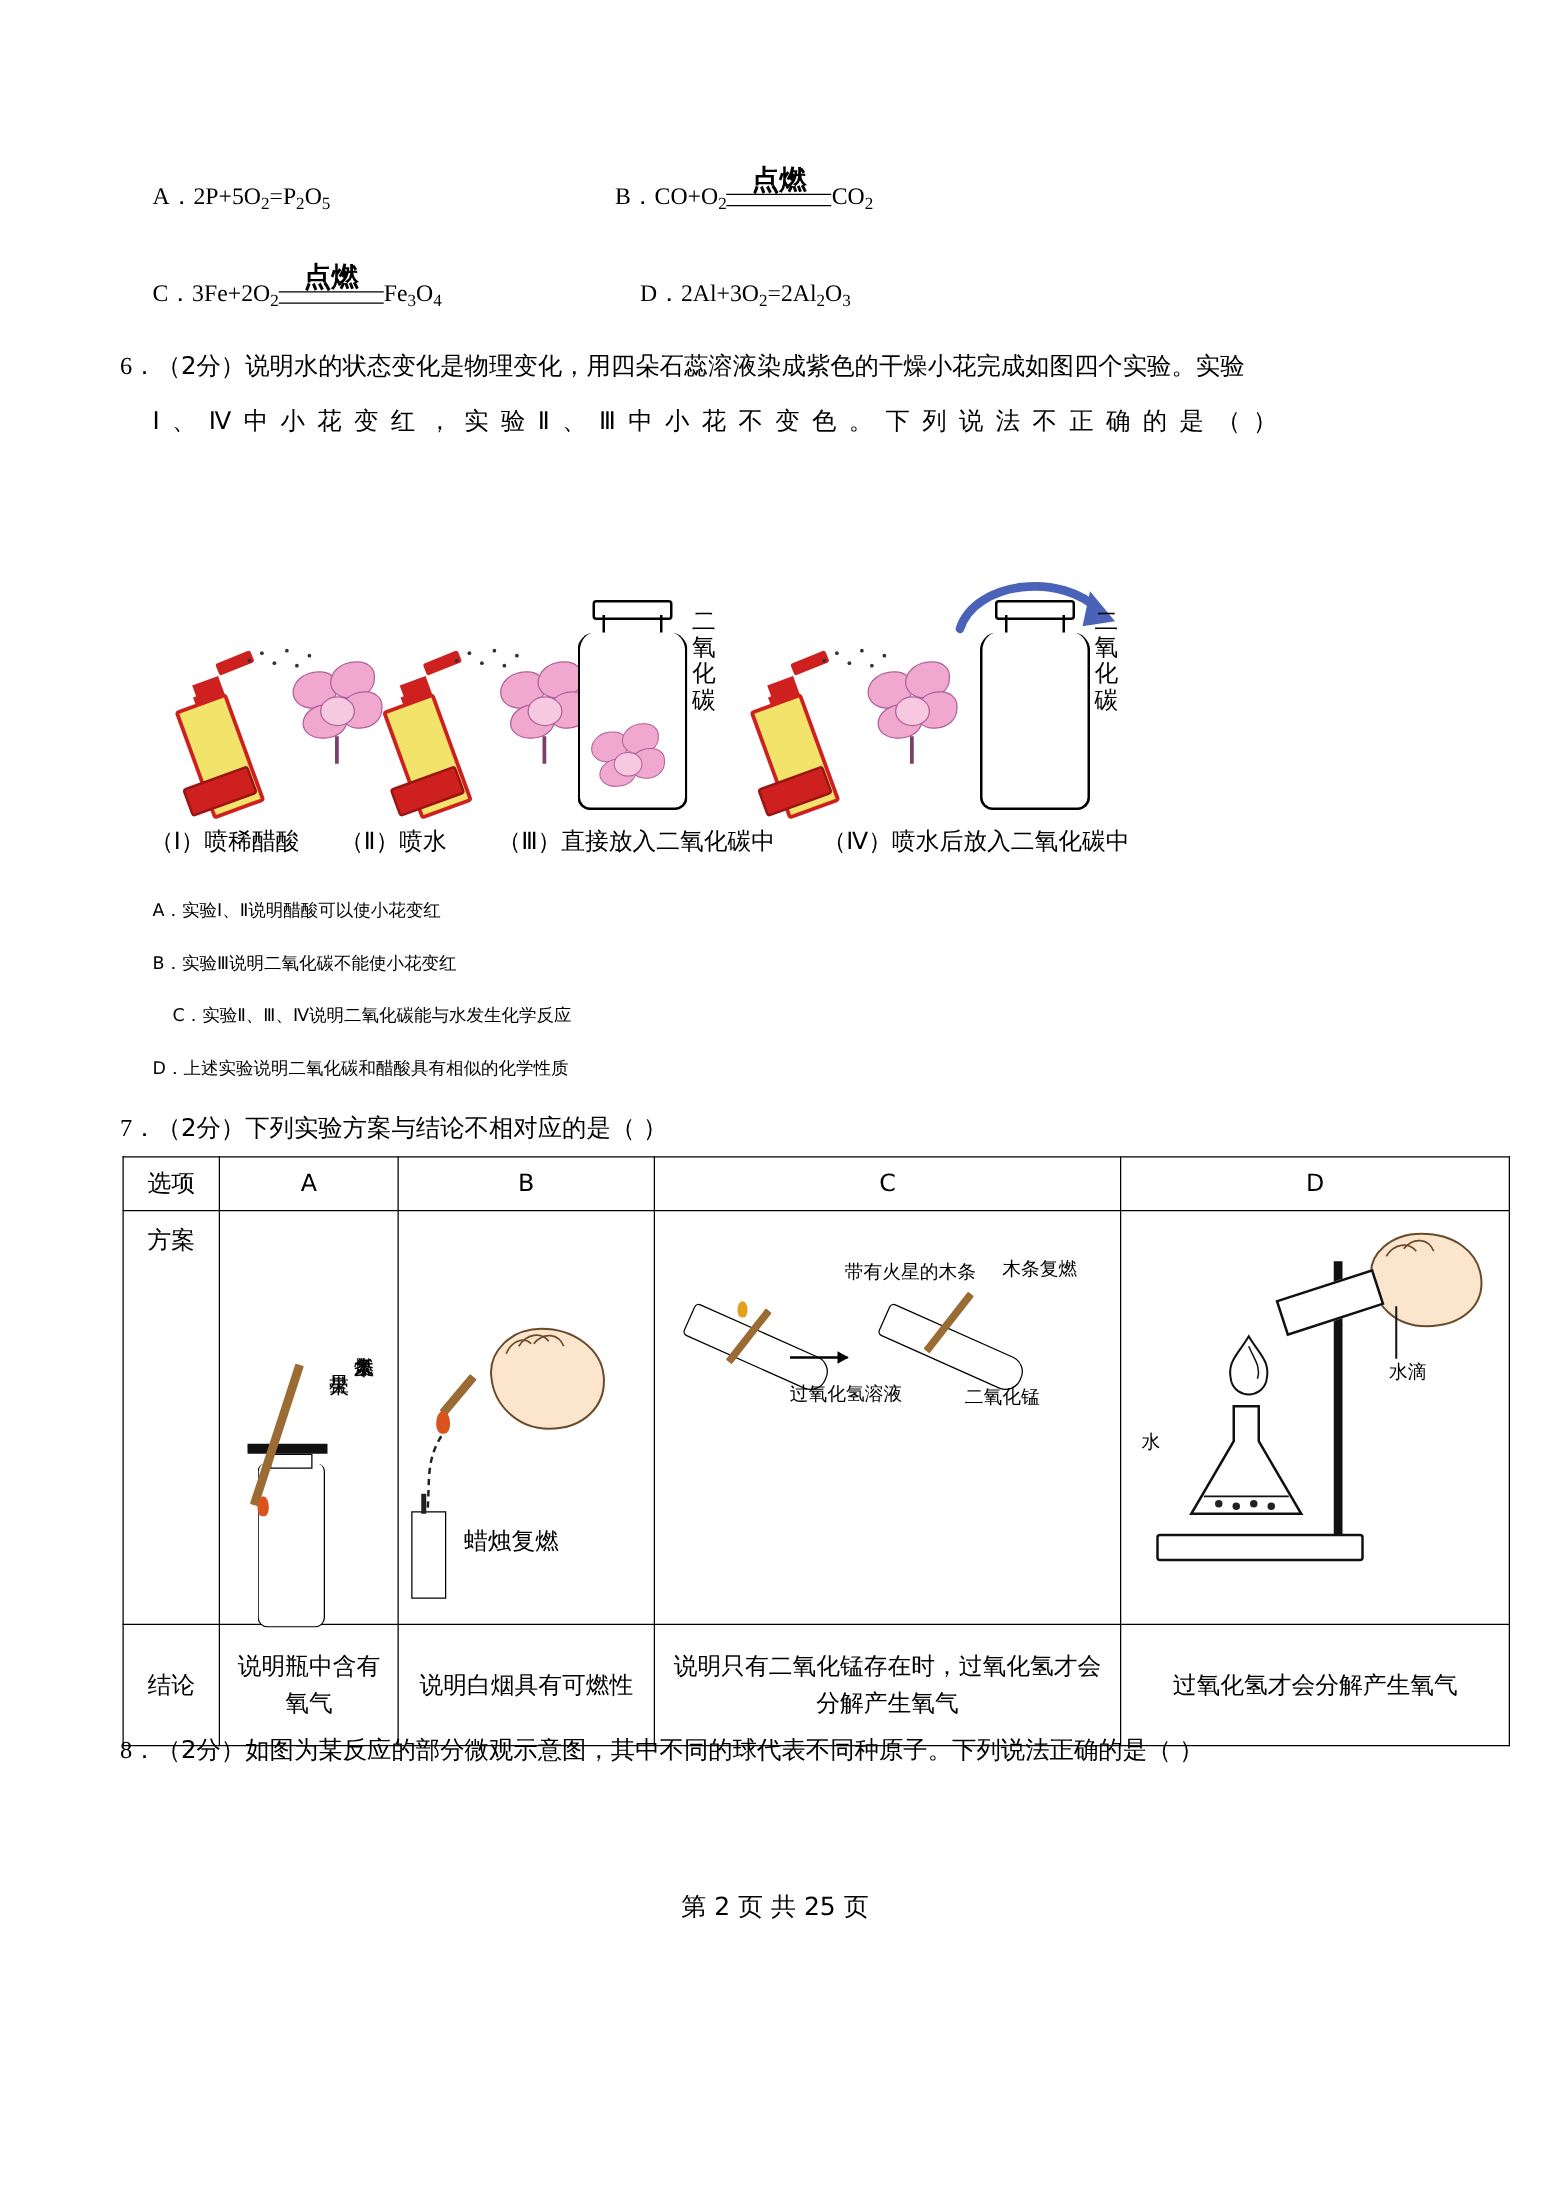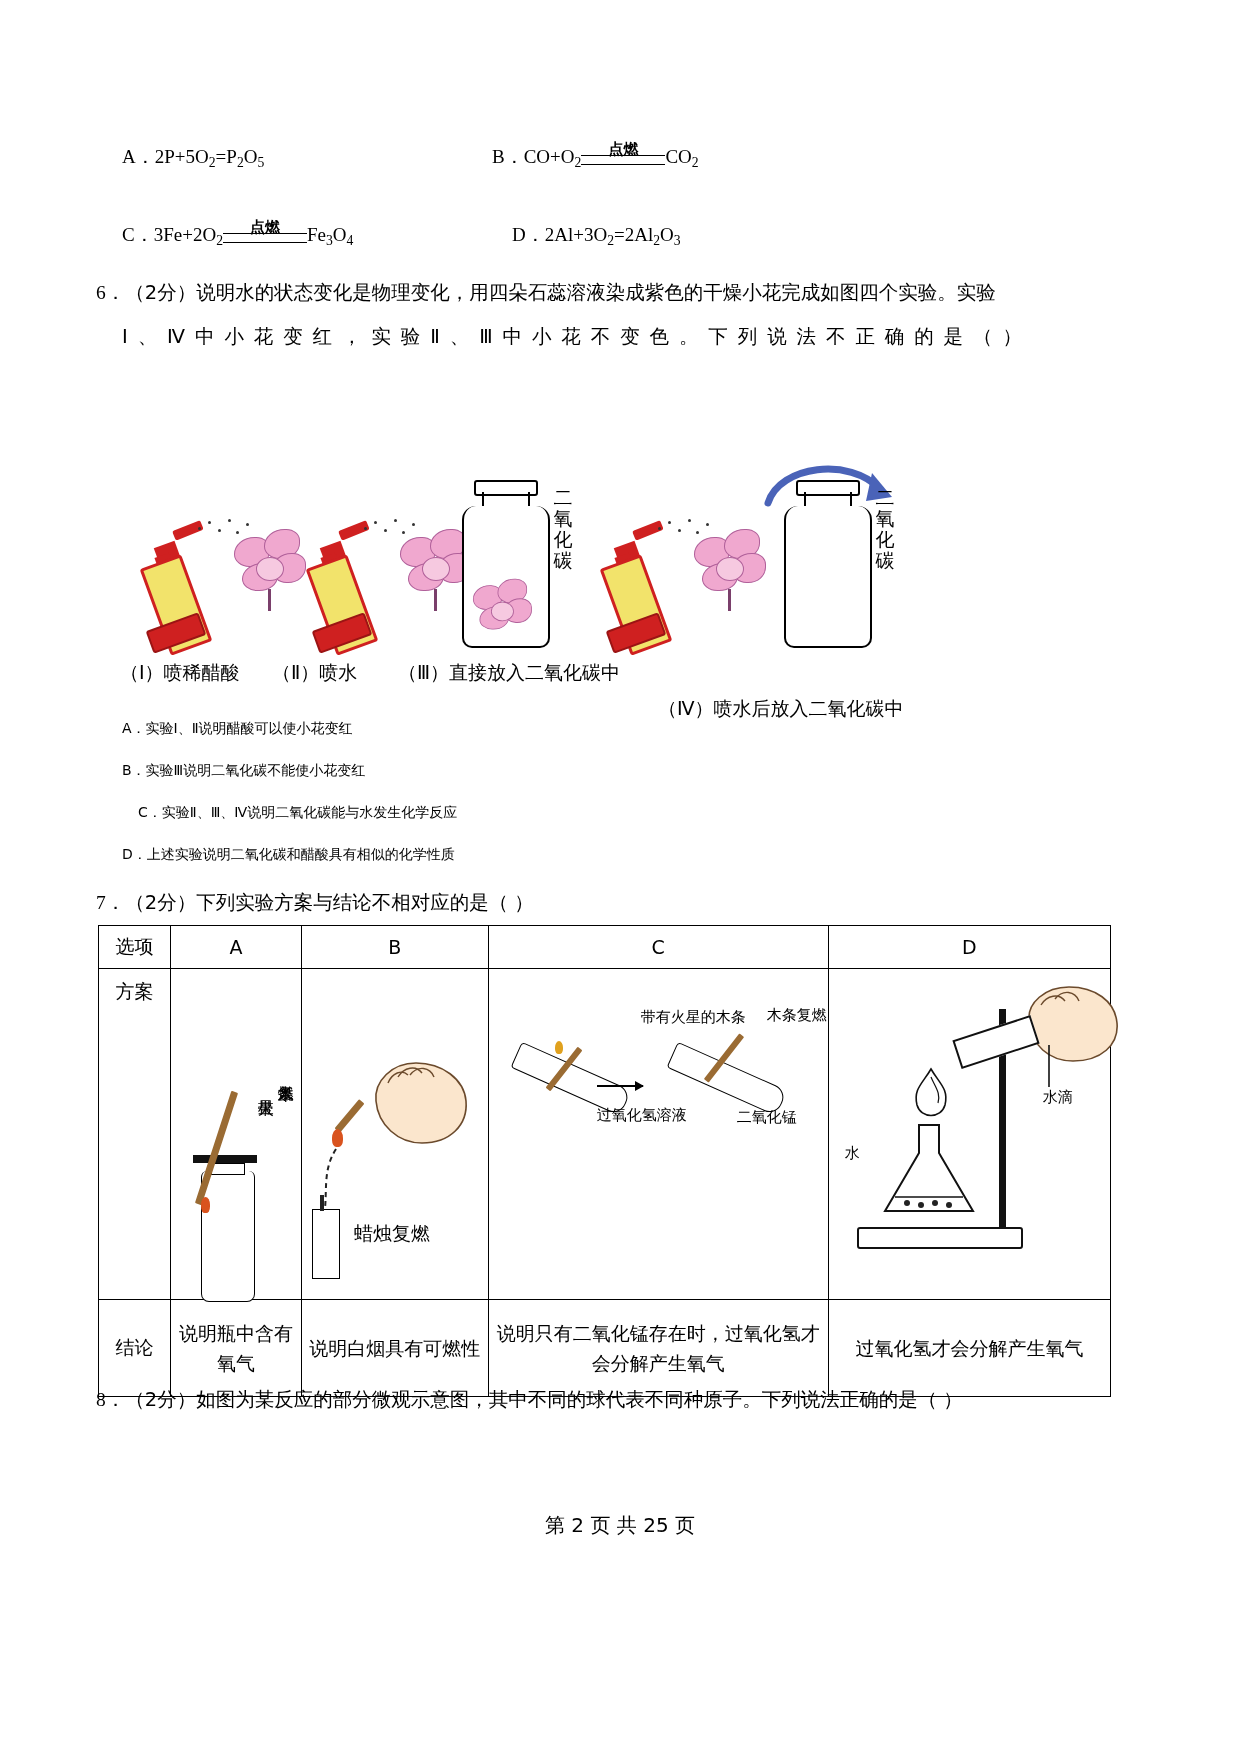--- a/index.html
+++ b/index.html
@@ -19,21 +19,21 @@
   
   .opt-row{position:absolute;left:0;width:1240px;}
   .opt{position:absolute;font-size:19px;white-space:nowrap;}
   .opt .lbl{font-family:"Liberation Serif",serif;}
   sub{font-size:0.72em;vertical-align:-0.28em;}
 
   
   .rx{display:inline-block;position:relative;vertical-align:middle;}
   .rx .cond{
     position:absolute;left:50%;transform:translateX(-50%);
-    bottom:6px;font-size:15px;white-space:nowrap;
+    bottom:6px;font-size:22px;white-space:nowrap;
     font-family:"DejaVu Sans",sans-serif;font-weight:700;
   }
   .rx .bar{
     display:block;width:84px;height:8px;margin-top:2px;
     border-top:1.6px solid #000;border-bottom:1.6px solid #000;
   }
 
   
   .q{position:absolute;font-size:19.5px;line-height:30px;}
   .qnum{font-family:"Liberation Serif",serif;}
@@ -109,21 +109,21 @@
 
   .fig-caption{
     position:absolute;left:120px;top:660px;width:1000px;
     font-size:19px;font-family:"DejaVu Sans",sans-serif;white-space:nowrap;
   }
   .fig-caption span{position:absolute;}
 
   
   table.exp{
     position:absolute;left:98px;top:925px;border-collapse:collapse;
-    width:1013px;
+    width:1110px;
   }
   table.exp td{
     border:1.6px solid #000;text-align:center;vertical-align:middle;
     font-size:19px;font-family:"DejaVu Sans",sans-serif;padding:4px 6px;
   }
   table.exp td.hd{height:34px;}
   table.exp td.scheme{height:330px;position:relative;padding:0;}
   table.exp td.concl{height:88px;line-height:30px;}
 
   
@@ -309,21 +309,21 @@
       <div class="neck2"></div>
       <div class="body2"></div>
     </div>
     <div class="jar-label" style="left:754px;top:42px;">二氧化碳</div>
   </div>
 
   <div class="fig-caption">
     <span style="left:0px;">（Ⅰ）喷稀醋酸</span>
     <span style="left:152px;">（Ⅱ）喷水</span>
     <span style="left:278px;">（Ⅲ）直接放入二氧化碳中</span>
-    <span style="left:538px;margin-top:36px;">（Ⅳ）喷水后放入二氧化碳中</span>
+    <span style="left:538px;">（Ⅳ）喷水后放入二氧化碳中</span>
   </div>
 
   <div class="choice cn" style="left:122px;top:720px;">A．实验Ⅰ、Ⅱ说明醋酸可以使小花变红</div>
   <div class="choice cn" style="left:122px;top:762px;">B．实验Ⅲ说明二氧化碳不能使小花变红</div>
   <div class="choice cn" style="left:138px;top:804px;">C．实验Ⅱ、Ⅲ、Ⅳ说明二氧化碳能与水发生化学反应</div>
   <div class="choice cn" style="left:122px;top:846px;">D．上述实验说明二氧化碳和醋酸具有相似的化学性质</div>
 
   <div class="q cn" style="left:96px;top:888px;">
     <span class="qnum">7．</span><span>（2分）</span><span>下列实验方案与结论不相对应的是（     ）</span>
   </div>

